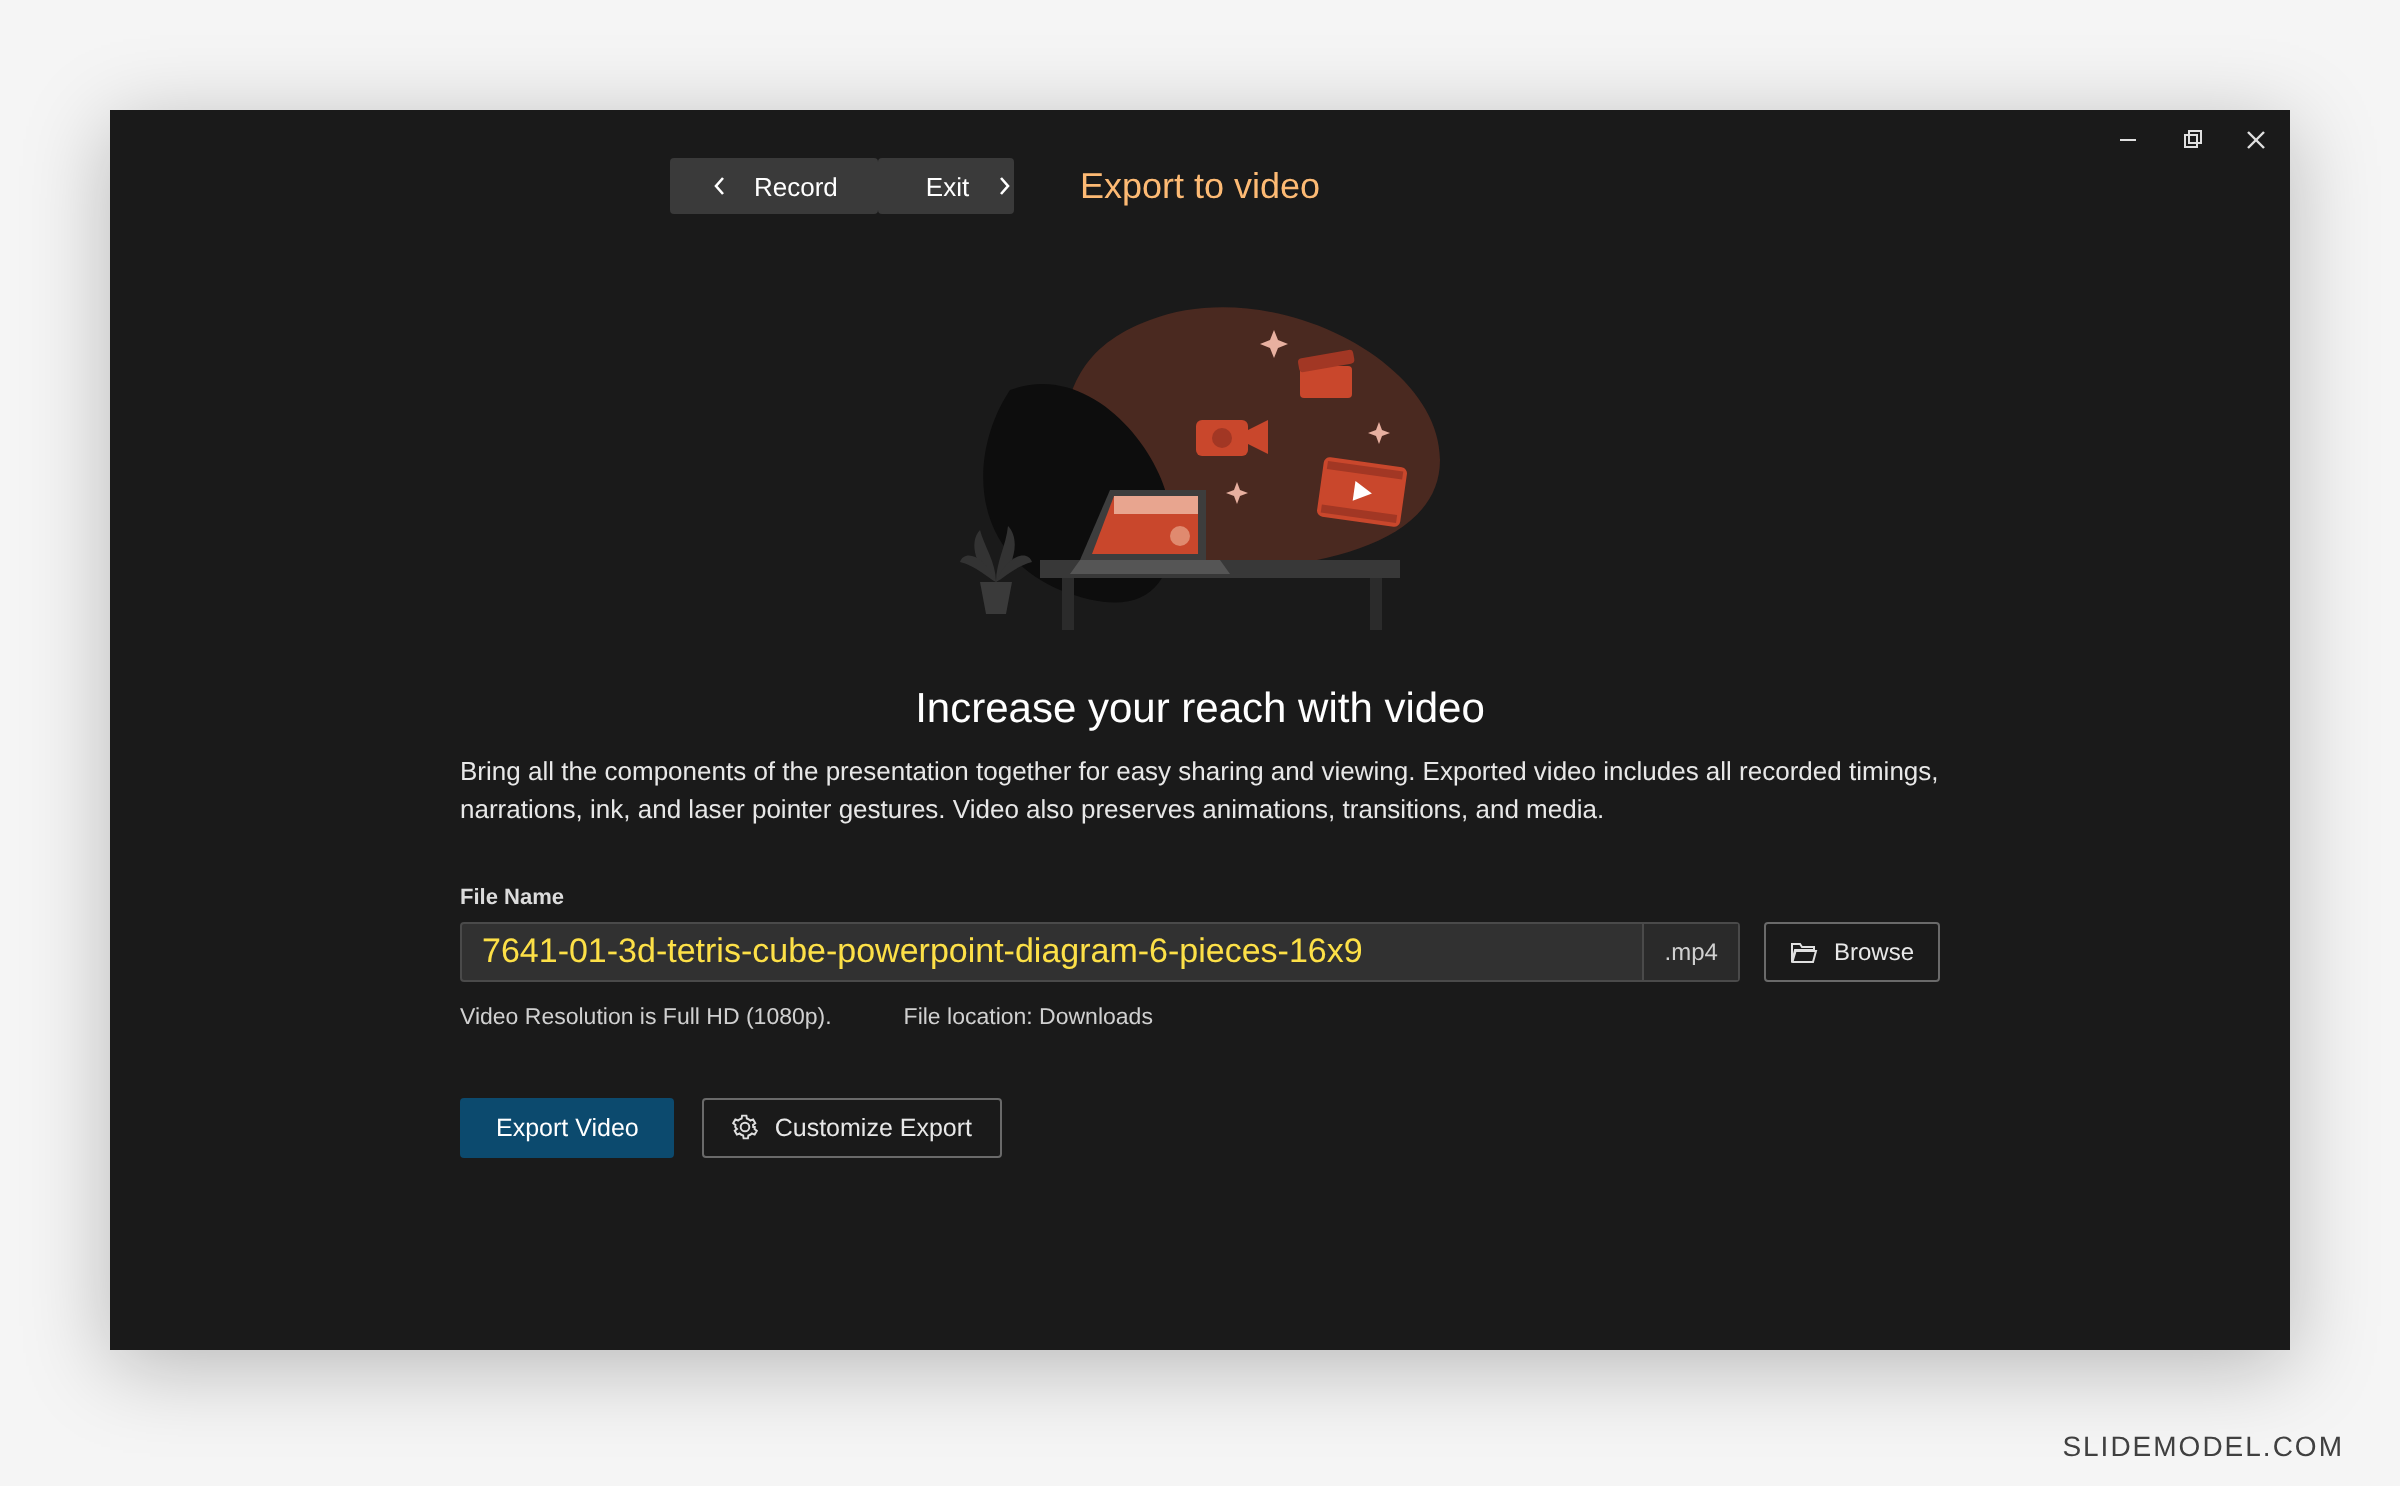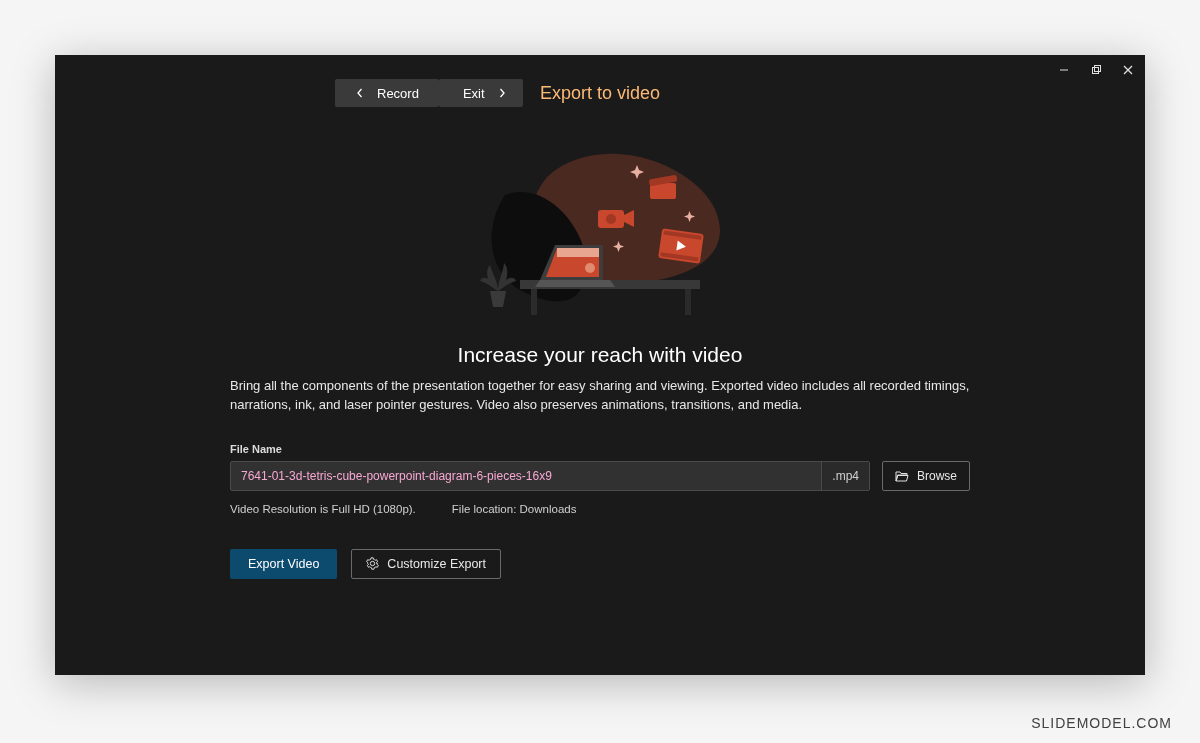--- a/index.html
+++ b/index.html
@@ -54,21 +54,21 @@
     color: #fff;
     font-size: 13px;
     height: 28px;
     padding: 0 20px;
     display: flex;
     align-items: center;
     gap: 12px;
     cursor: pointer;
     border-radius: 2px;
   }
-  .nav-btn.exit { padding: 0 16px 0 24px; }
+  .nav-btn.exit { padding: 0 0 0 24px; }
   .page-title-top {
     position: absolute;
     left: 0; right: 0;
     text-align: center;
     font-size: 18px;
     color: #fdba74;
     pointer-events: none;
   }
   .hero {
     margin-top: 38px;
@@ -110,22 +110,22 @@
     display: flex;
     background: #313131;
     border: 1px solid #4a4a4a;
     border-radius: 2px;
     height: 30px;
   }
   .file-input {
     flex: 1;
     background: transparent;
     border: none;
-    color: #f9a8d4;
-    font-size: 12px;
+    color: #fde047;
+    font-size: 17px;
     padding: 0 10px;
     outline: none;
   }
   .file-ext {
     background: #2a2a2a;
     border-left: 1px solid #4a4a4a;
     color: #d0d0d0;
     font-size: 12px;
     padding: 0 10px;
     display: flex;

